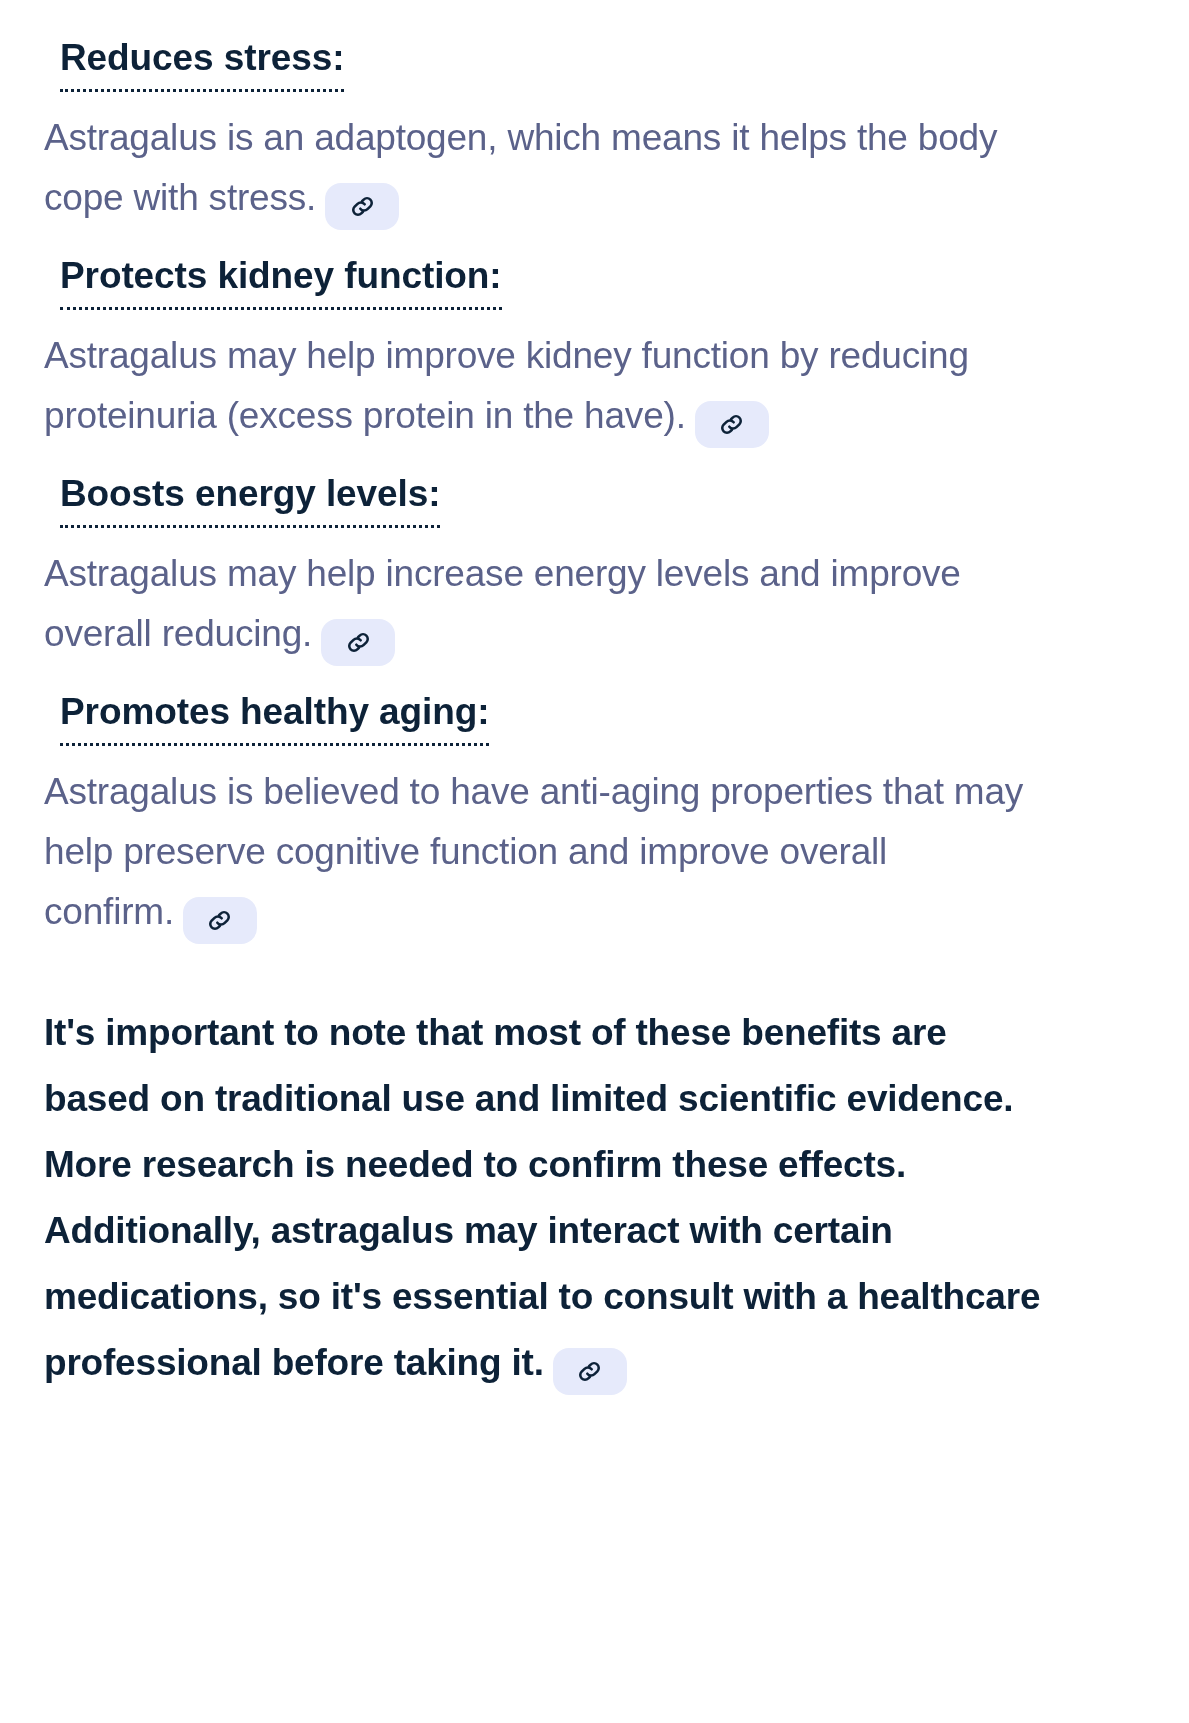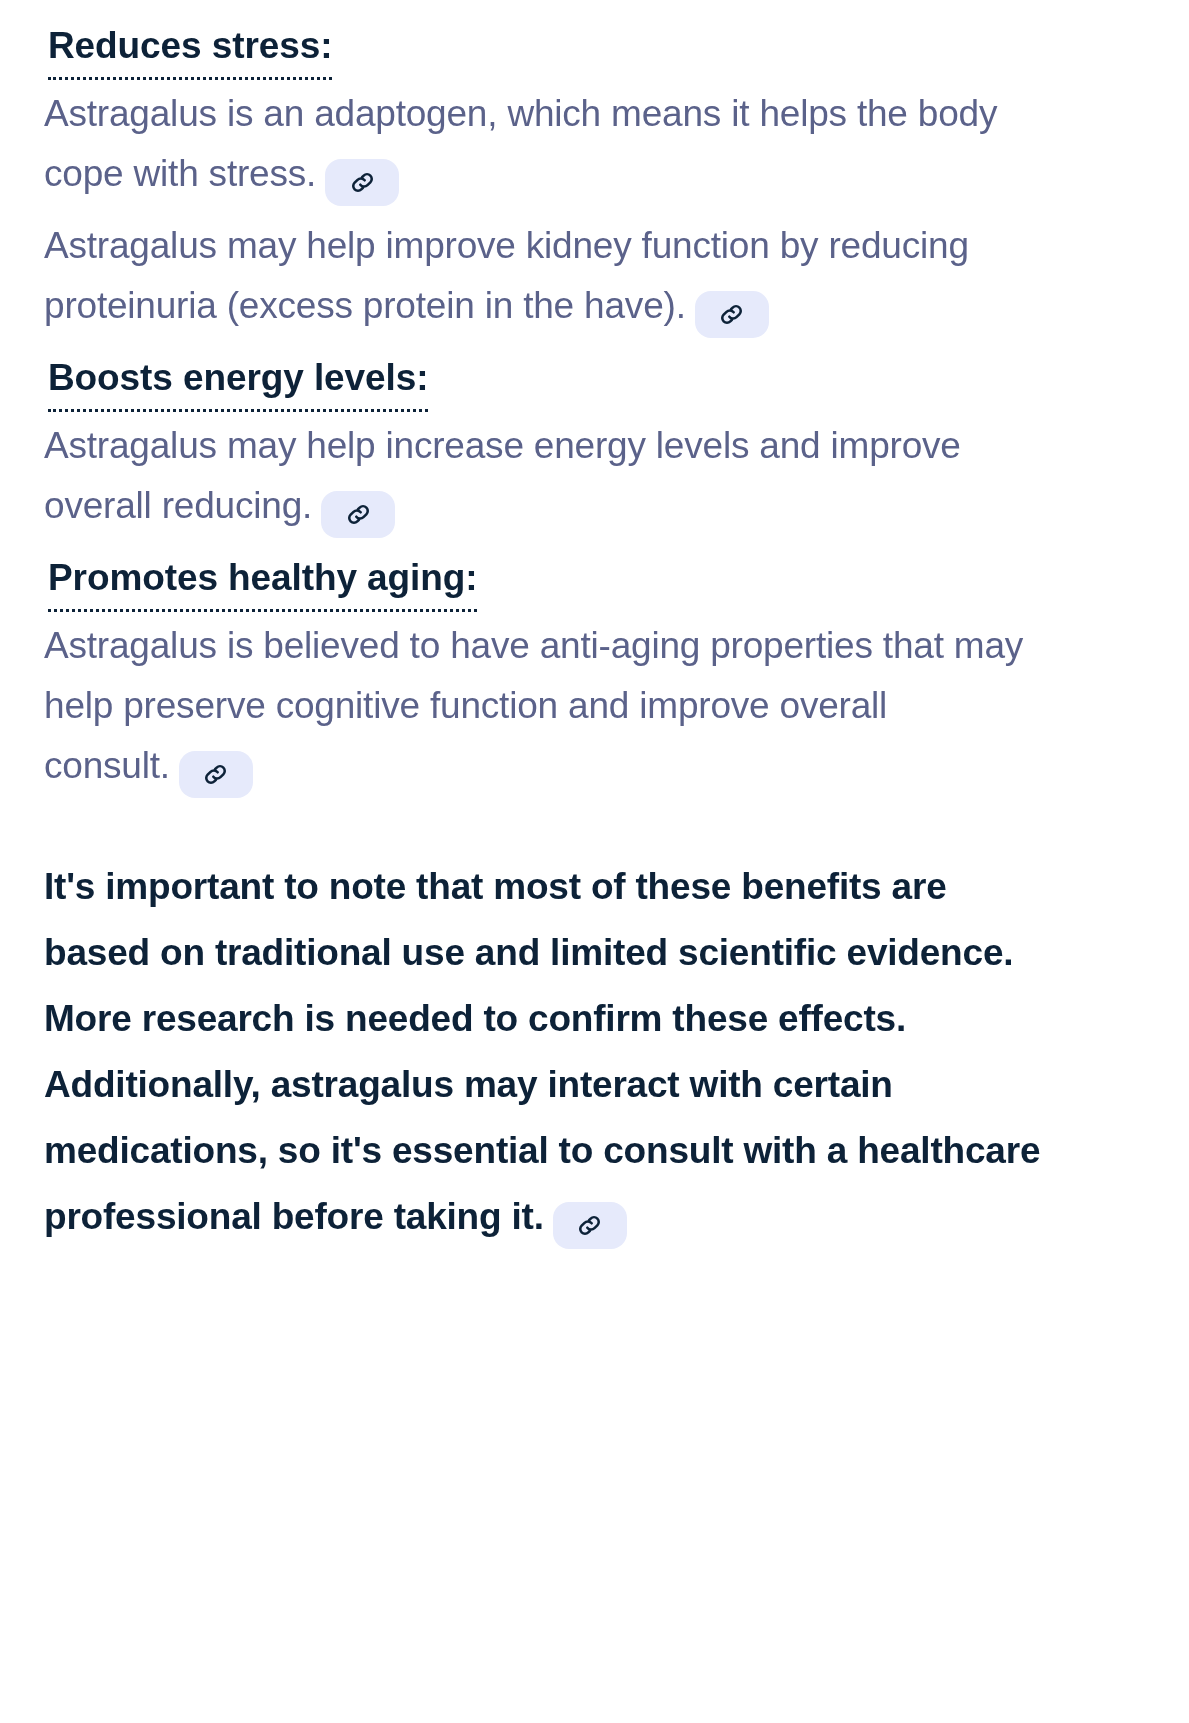--- a/index.html
+++ b/index.html
@@ -30,21 +30,21 @@
     font-size: 37px;
     line-height: 60px;
     font-weight: 700;
     color: #0d2238;
     letter-spacing: -0.1px;
     border-bottom: 3px dotted #0d2238;
     padding-bottom: 1px;
     margin: 0;
   }
   .heading-row {
-    margin: 4px;
+    margin: 16px;
     padding: 0;
   }
 
   
   .benefit-body {
     font-size: 37px;
     line-height: 60px;
     font-weight: 400;
     color: #5b628a;
     letter-spacing: -0.2px;
@@ -113,20 +113,23 @@
     </div>
     <p class="benefit-body"><span>Astragalus is an adaptogen, which means it helps the body cope with</span><span class="nowrap-tail"> <span>stress.</span><span class="link-badge">
             <svg viewBox="0 0 24 24" aria-hidden="true">
               <path d="M10.2 13.8a3.9 3.9 0 0 0 5.9.42l2.4-2.4a3.9 3.9 0 1 0-5.52-5.52l-1.38 1.37"></path>
               <path d="M13.8 10.2a3.9 3.9 0 0 0-5.9-.42l-2.4 2.4a3.9 3.9 0 1 0 5.52 5.52l1.37-1.37"></path>
             </svg>
           </span></span></p>
   </div>
 
   <div class="benefit-block">
+    <div class="heading-row">
+      <span class="benefit-heading">Protects kidney function:</span>
+    </div>
     <p class="benefit-body"><span>Astragalus may help improve kidney function by reducing proteinuria (excess protein in the</span><span class="nowrap-tail"> <span>have).</span><span class="link-badge">
             <svg viewBox="0 0 24 24" aria-hidden="true">
               <path d="M10.2 13.8a3.9 3.9 0 0 0 5.9.42l2.4-2.4a3.9 3.9 0 1 0-5.52-5.52l-1.38 1.37"></path>
               <path d="M13.8 10.2a3.9 3.9 0 0 0-5.9-.42l-2.4 2.4a3.9 3.9 0 1 0 5.52 5.52l1.37-1.37"></path>
             </svg>
           </span></span></p>
   </div>
 
   <div class="benefit-block">
     <div class="heading-row">
@@ -137,21 +140,21 @@
               <path d="M10.2 13.8a3.9 3.9 0 0 0 5.9.42l2.4-2.4a3.9 3.9 0 1 0-5.52-5.52l-1.38 1.37"></path>
               <path d="M13.8 10.2a3.9 3.9 0 0 0-5.9-.42l-2.4 2.4a3.9 3.9 0 1 0 5.52 5.52l1.37-1.37"></path>
             </svg>
           </span></span></p>
   </div>
 
   <div class="benefit-block">
     <div class="heading-row">
       <span class="benefit-heading">Promotes healthy aging:</span>
     </div>
-    <p class="benefit-body"><span>Astragalus is believed to have anti-aging properties that may help preserve cognitive function and improve overall</span><span class="nowrap-tail"> <span>consult.</span><span class="link-badge">
+    <p class="benefit-body"><span>Astragalus is believed to have anti-aging properties that may help preserve cognitive function and improve overall</span><span class="nowrap-tail"> <span>confirm.</span><span class="link-badge">
             <svg viewBox="0 0 24 24" aria-hidden="true">
               <path d="M10.2 13.8a3.9 3.9 0 0 0 5.9.42l2.4-2.4a3.9 3.9 0 1 0-5.52-5.52l-1.38 1.37"></path>
               <path d="M13.8 10.2a3.9 3.9 0 0 0-5.9-.42l-2.4 2.4a3.9 3.9 0 1 0 5.52 5.52l1.37-1.37"></path>
             </svg>
           </span></span></p>
   </div>
 
   <div class="closing-block">
     <p class="closing-body"><span>It's important to note that most of these benefits are based on traditional use and limited scientific evidence. More research is needed to confirm these effects. Additionally, astragalus may interact with certain medications, so it's essential to consult with a healthcare professional before taking</span><span class="nowrap-tail"> <span>it.</span><span class="link-badge">
             <svg viewBox="0 0 24 24" aria-hidden="true">

